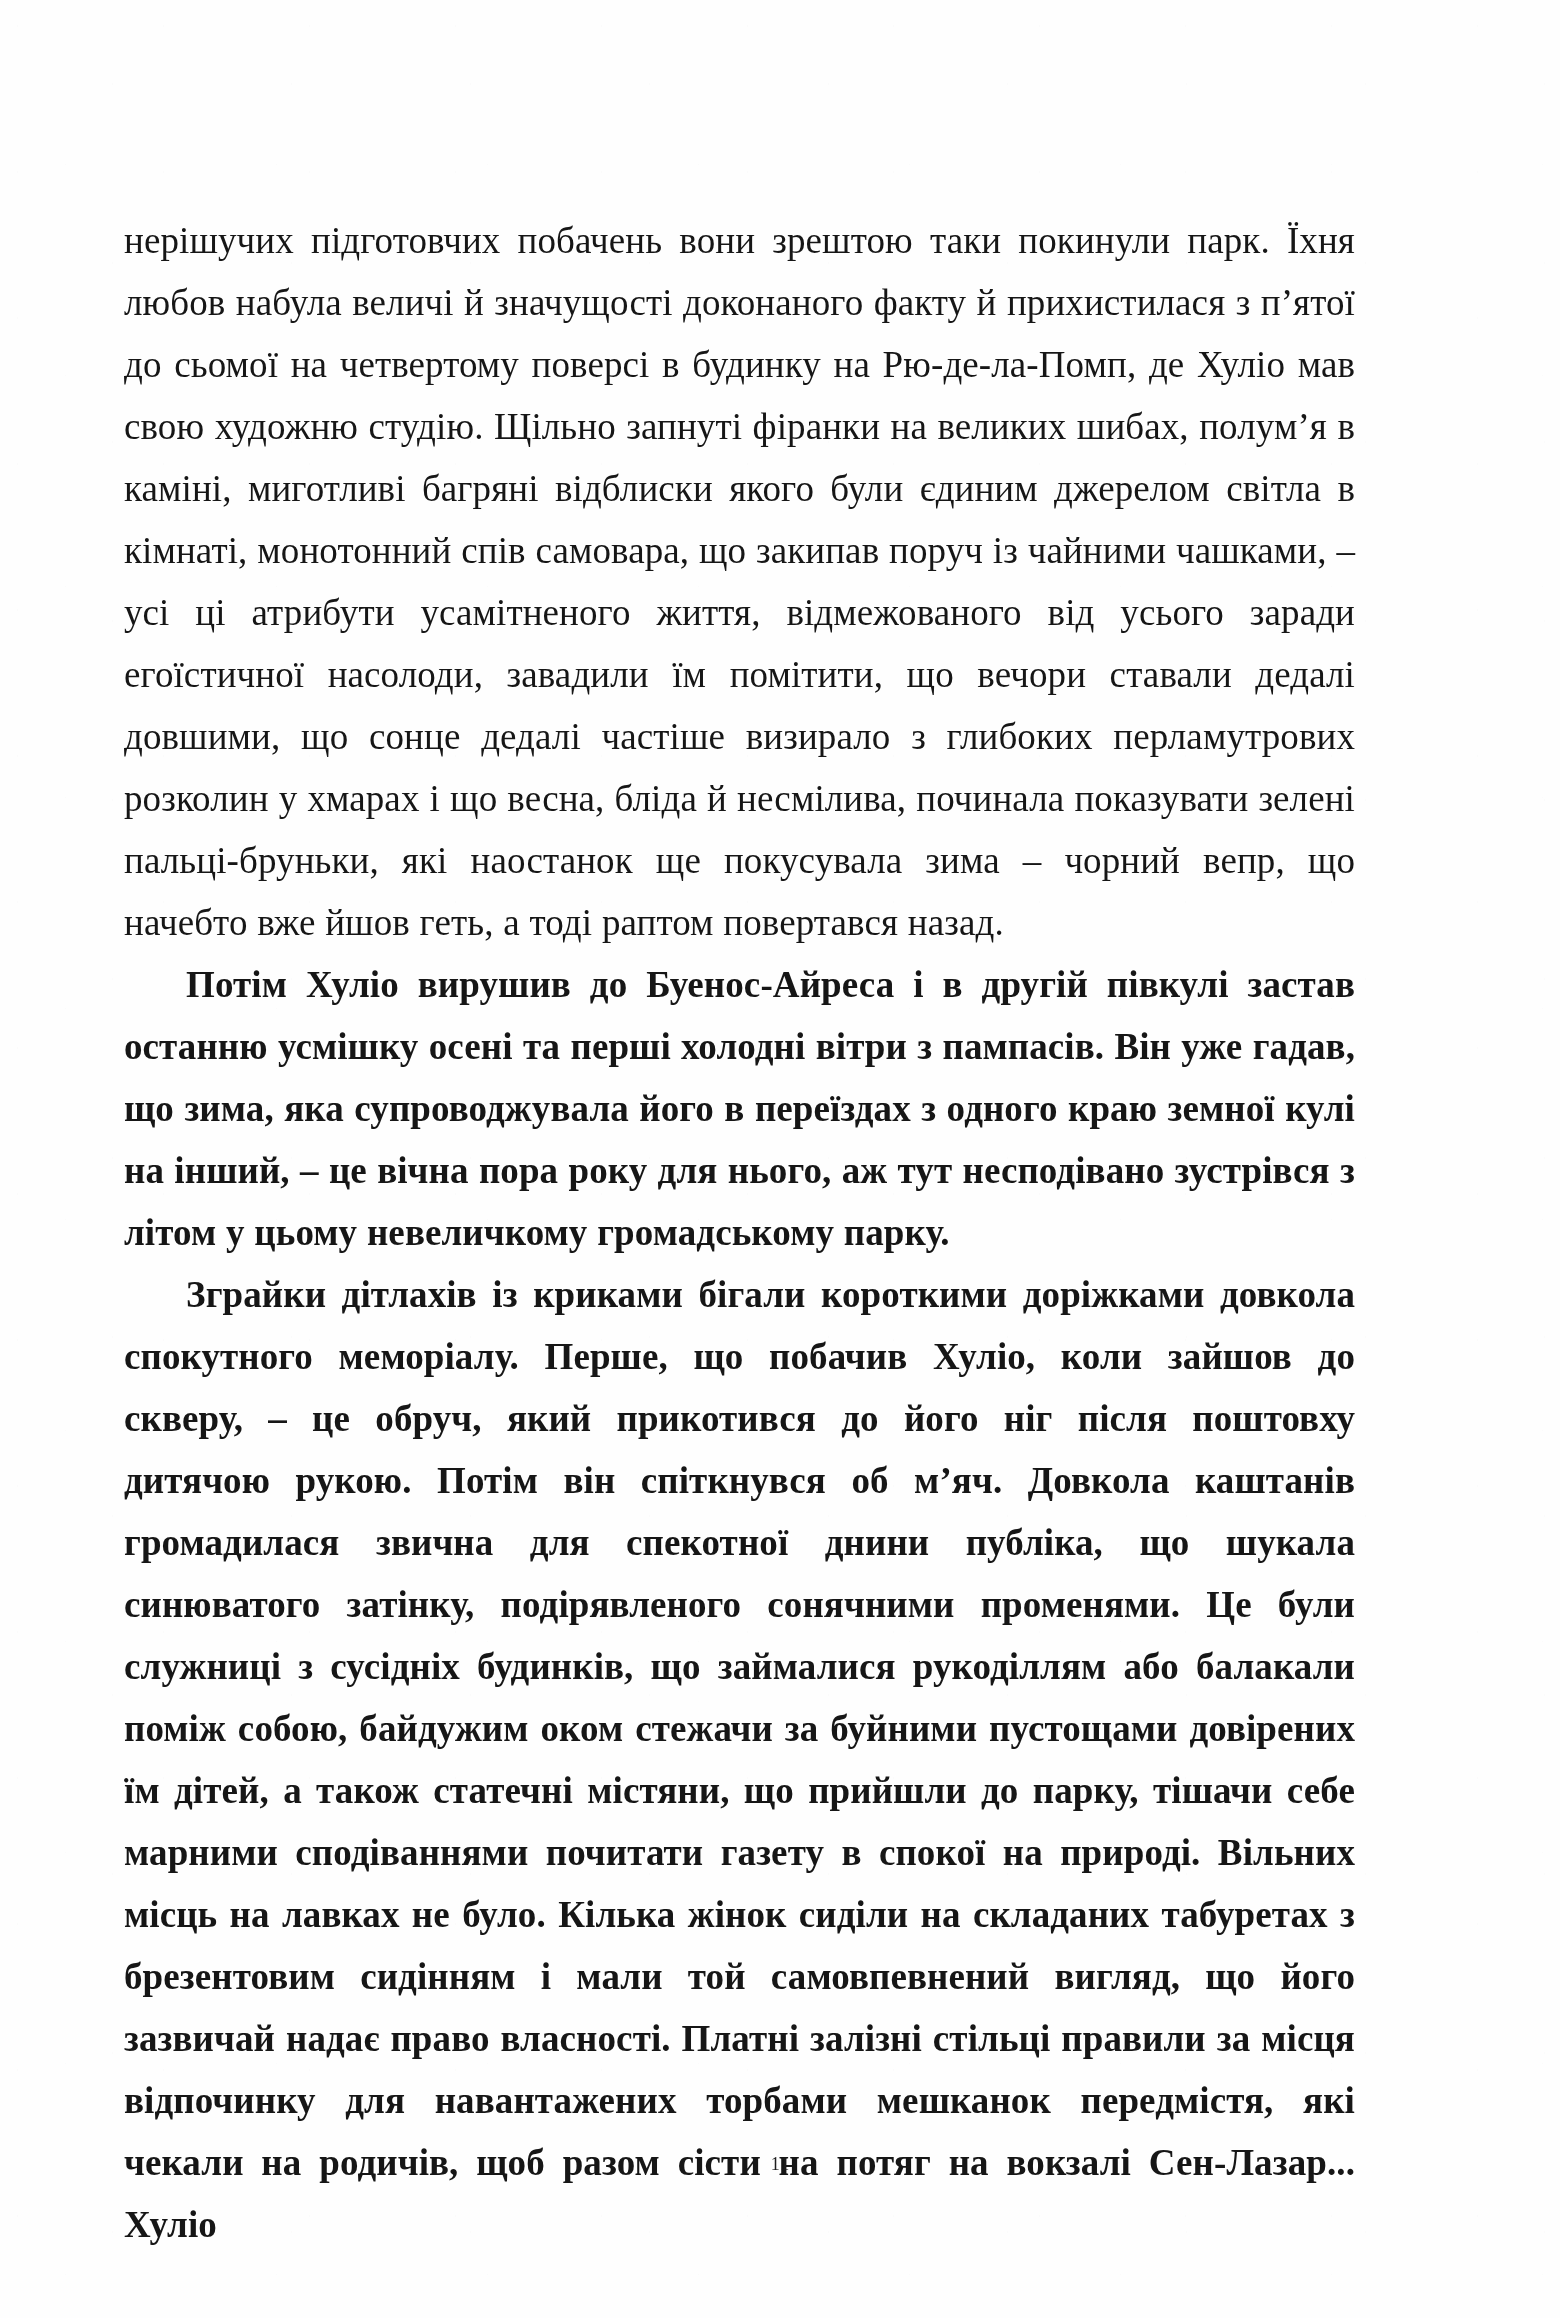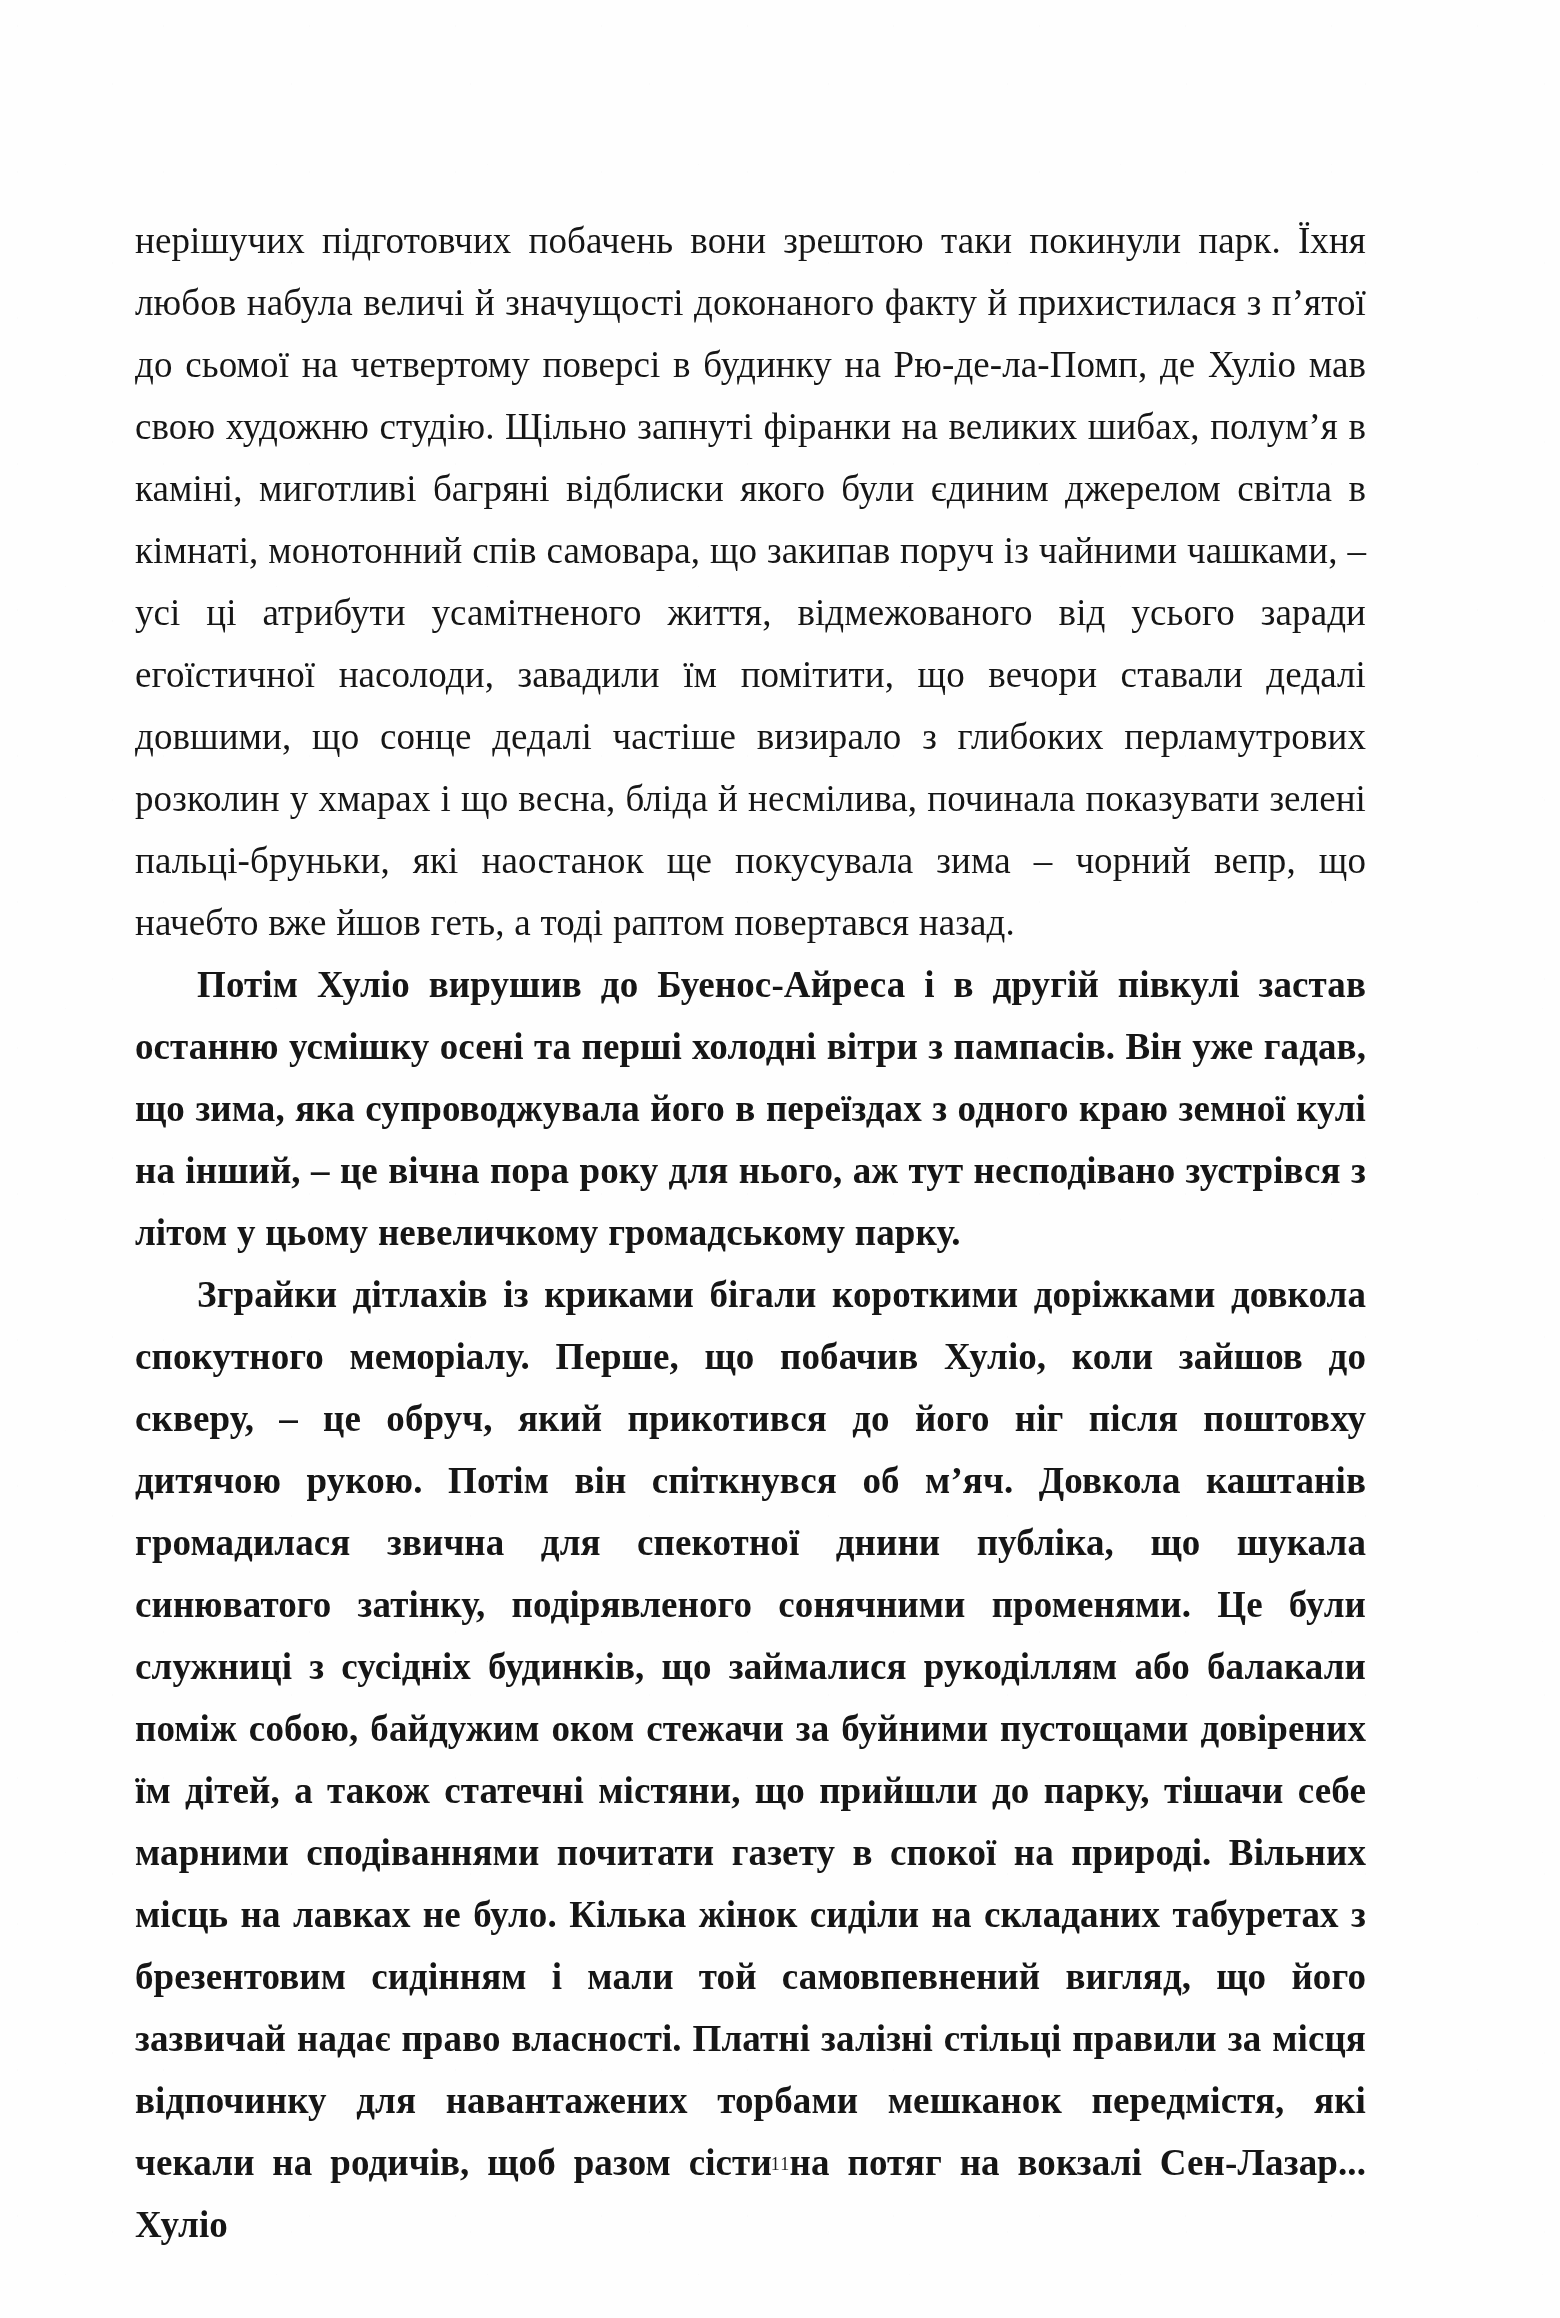--- a/index.html
+++ b/index.html
@@ -23,21 +23,21 @@
     background: #fefefe;
     background-image:
       radial-gradient(circle at 12% 18%, rgba(0,0,0,0.012) 0 0.8px, transparent 0.8px),
       radial-gradient(circle at 63% 47%, rgba(0,0,0,0.010) 0 0.8px, transparent 0.8px),
       radial-gradient(circle at 31% 78%, rgba(0,0,0,0.010) 0 0.8px, transparent 0.8px);
     background-size: 146px 146px, 179px 179px, 211px 211px;
   }
 
   #text-column {
     position: absolute;
-    left: 135px;
+    left: 124px;
     top: 210px;
     width: 1231px;
   }
 
   .para {
     margin: 0;
     text-align: justify;
     text-align-last: left;
     font-size: 37px;
     line-height: 62px;

